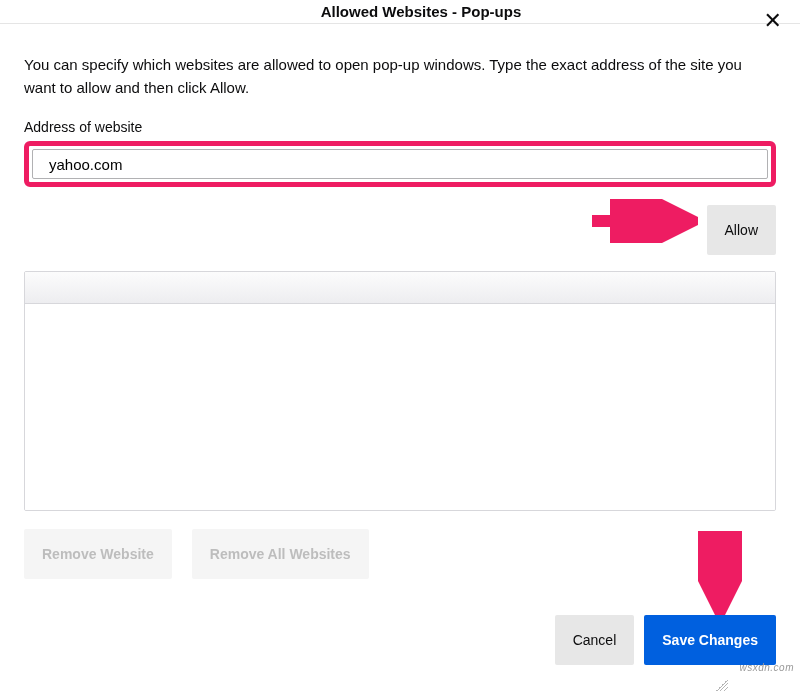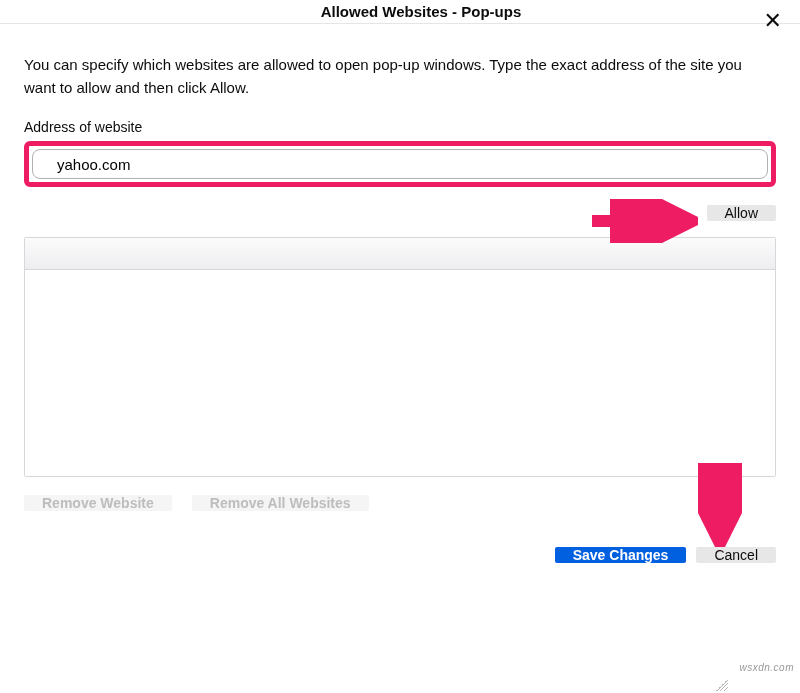--- a/index.html
+++ b/index.html
@@ -51,35 +51,35 @@
     }
     .input-highlight-wrap {
       border: 5px solid #ee1c62;
       border-radius: 6px;
       padding: 3px;
       margin-bottom: 18px;
     }
     .url-input {
       width: 100%;
       height: 30px;
-      padding: 4px 24px;
+      padding: 4px 16px;
       font-size: 15px;
       border: 1px solid #b1b1b3;
-      border-radius: 8px;
+      border-radius: 2px;
       outline: none;
     }
     .allow-row {
       display: flex;
       justify-content: flex-end;
       align-items: center;
       margin-bottom: 16px;
       position: relative;
     }
     .btn {
-      height: 16px;
+      height: 50px;
       padding: 0 18px;
       font-size: 14px;
       border: none;
       border-radius: 2px;
       cursor: pointer;
       background: #e7e7e7;
       color: #0c0c0d;
       font-family: inherit;
     }
     .btn-disabled {
@@ -215,19 +215,19 @@
     <div class="arrow" style="right:34px; top:-84px;">
       <svg width="44" height="84" viewBox="0 0 44 84">
         <defs>
           <marker id="ah2" markerWidth="8" markerHeight="8" refX="6" refY="4" orient="auto">
             <path d="M0,0 L8,4 L0,8 Z" fill="#ee1c62"></path>
           </marker>
         </defs>
         <line x1="22" y1="4" x2="22" y2="70" stroke="#ee1c62" stroke-width="12" marker-end="url(#ah2)"></line>
       </svg>
     </div>
+    <button class="btn">Cancel</button>
     <button class="btn btn-primary">Save Changes</button>
-    <button class="btn">Cancel</button>
   </div>
 </div>
 
 <div class="resize-grip"></div>
 <div class="watermark">wsxdn.com</div>
 
 </body></html>

